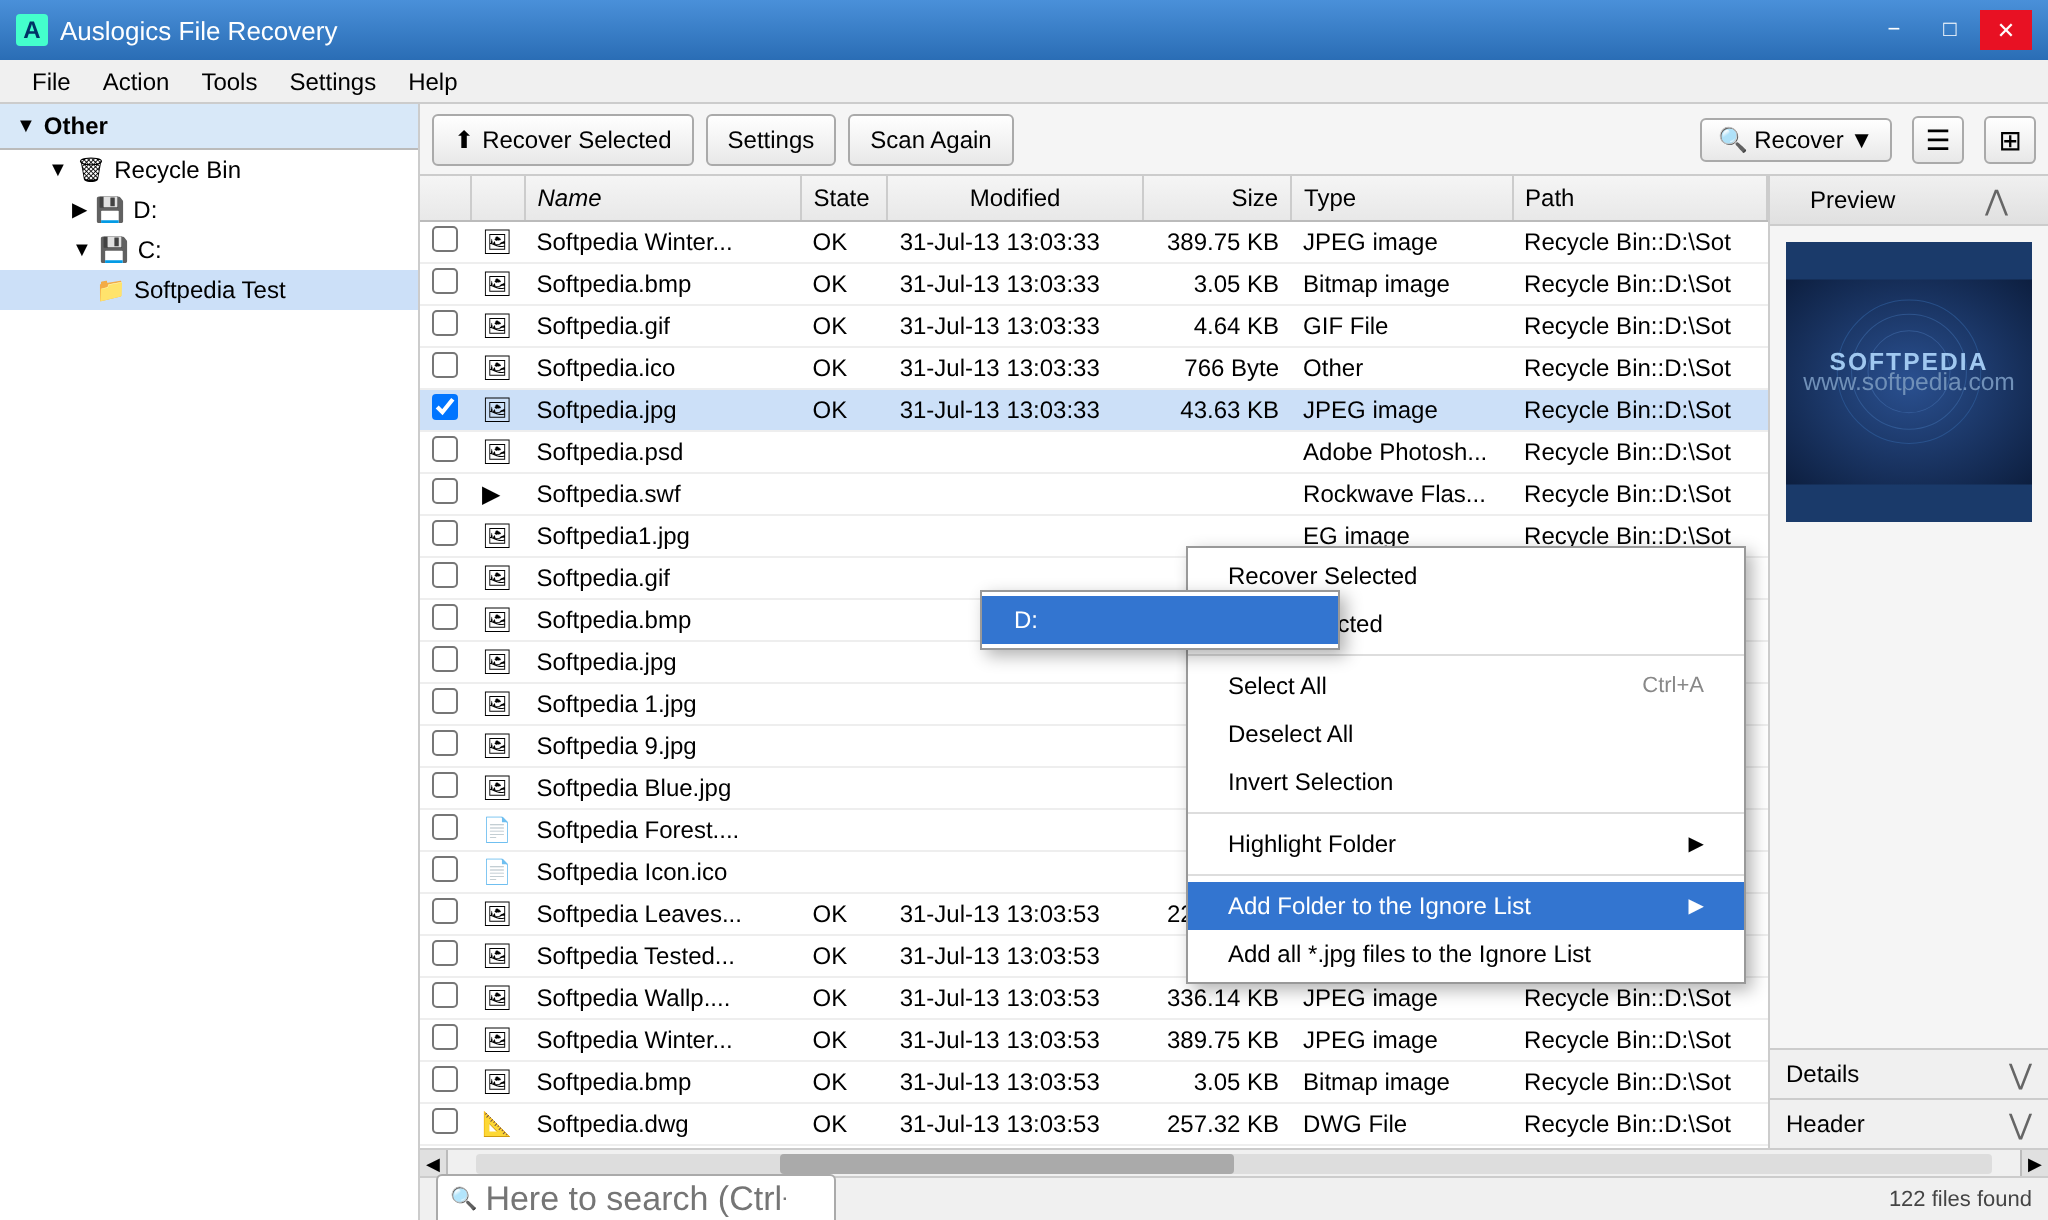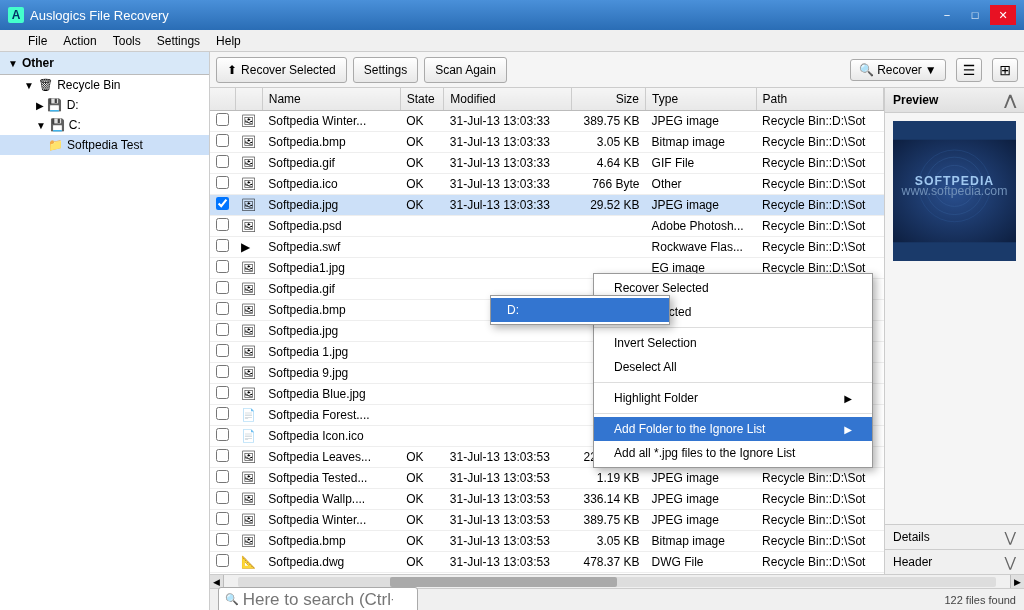--- a/index.html
+++ b/index.html
@@ -26,21 +26,21 @@
     }
     .title-bar-btn.close { background: #e81123; }
 
     
     .menu-bar {
       background: #f0f0f0;
       border-bottom: 1px solid #ccc;
       height: 22px;
       display: flex;
       align-items: center;
-      padding: 0 20px;
+      padding: 0 8px;
     }
     .menu-item {
       padding: 2px 8px;
       cursor: pointer;
       height: 100%;
       display: flex;
       align-items: center;
     }
 
     
@@ -188,25 +188,25 @@
     .preview-panel {
       width: 140px;
       border-left: 1px solid #ccc;
       background: #f5f5f5;
       display: flex;
       flex-direction: column;
     }
     .panel-header {
       background: linear-gradient(to bottom, #f0f0f0, #e0e0e0);
       border-bottom: 1px solid #ccc;
-      padding: 4px 8px;
+      padding: 4px 20px;
       display: flex;
       align-items: center;
       justify-content: space-between;
-      font-weight: bold;
+      font-weight: normal;
       text-align: center;
     }
     .panel-toggle { cursor: pointer; font-size: 14px; color: #666; }
     .preview-image {
       margin: 8px;
       background: #1a3a6a;
       flex: 1;
       max-height: 140px;
       display: flex;
       align-items: flex-start;
@@ -384,23 +384,23 @@
       </button>
     </div>
 
     <div style="display:flex; flex:1; overflow:hidden;">
       <div class="file-table-container">
         <table class="file-table">
           <thead>
             <tr>
               <th style="width:20px;"></th>
               <th style="width:18px;"></th>
-              <th style="min-width:130px;">Name</th>
+              <th style="min-width:130px;font-style:italic;">Name</th>
               <th style="min-width:40px;">State</th>
-              <th style="min-width:120px;">Modified</th>
+              <th style="min-width:120px;text-align:center;">Modified</th>
               <th style="min-width:70px; text-align:right;">Size</th>
               <th style="min-width:90px;">Type</th>
               <th style="min-width:120px;">Path</th>
             </tr>
           </thead>
           <tbody id="file-table-body">
           <tr>
       <td class="file-row-check">
         <input type="checkbox" style="cursor: pointer;">
       </td>
@@ -449,21 +449,21 @@
       <td>Recycle Bin::D:\Sot</td>
     </tr>
               <tr class="selected">
       <td class="file-row-check">
         <input type="checkbox" checked="" style="cursor: pointer;">
       </td>
       <td class="file-row-icon">🖼</td>
       <td>Softpedia.jpg</td>
       <td>OK</td>
       <td>31-Jul-13 13:03:33</td>
-      <td style="text-align:right;">29.52 KB</td>
+      <td style="text-align:right;">43.63 KB</td>
       <td>JPEG image</td>
       <td>Recycle Bin::D:\Sot</td>
     </tr>
               <tr>
       <td class="file-row-check">
         <input type="checkbox" style="cursor: pointer;">
       </td>
       <td class="file-row-icon">🖼</td>
       <td>Softpedia.psd</td>
       <td></td>
@@ -653,21 +653,21 @@
       <td>Recycle Bin::D:\Sot</td>
     </tr>
               <tr>
       <td class="file-row-check">
         <input type="checkbox" style="cursor: pointer;">
       </td>
       <td class="file-row-icon">📐</td>
       <td>Softpedia.dwg</td>
       <td>OK</td>
       <td>31-Jul-13 13:03:53</td>
-      <td style="text-align:right;">478.37 KB</td>
+      <td style="text-align:right;">257.32 KB</td>
       <td>DWG File</td>
       <td>Recycle Bin::D:\Sot</td>
     </tr>
               <tr>
       <td class="file-row-check">
         
       </td>
       <td class="file-row-icon">🖼</td>
       <td>Softpedia.gif</td>
       <td>OK</td>
@@ -681,24 +681,28 @@
 
         <div class="context-menu">
           <div class="ctx-item">
             <span>Recover Selected</span>
           </div>
           <div class="ctx-item">
             <span>Wipe Selected</span>
           </div>
           <div class="ctx-sep"></div>
           <div class="ctx-item">
-            <span>Invert Selection</span>
+            <span>Select All</span>
+            <span class="shortcut">Ctrl+A</span>
           </div>
           <div class="ctx-item">
             <span>Deselect All</span>
+          </div>
+          <div class="ctx-item">
+            <span>Invert Selection</span>
           </div>
           <div class="ctx-sep"></div>
           <div class="ctx-item">
             <span>Highlight Folder</span>
             <span class="arrow">▶</span>
           </div>
           <div class="ctx-sep"></div>
           <div class="ctx-item highlighted">
             <span>Add Folder to the Ignore List</span>
             <span class="arrow">▶</span>

